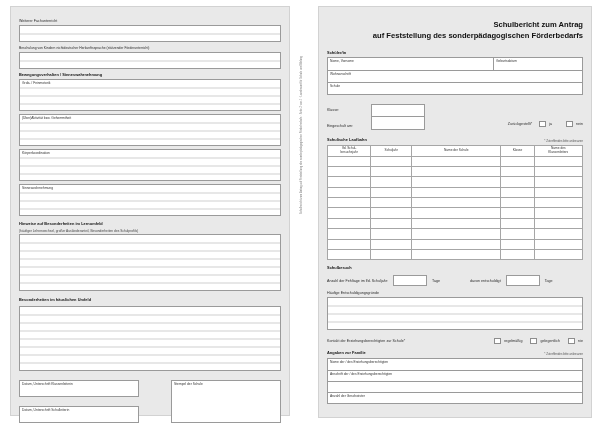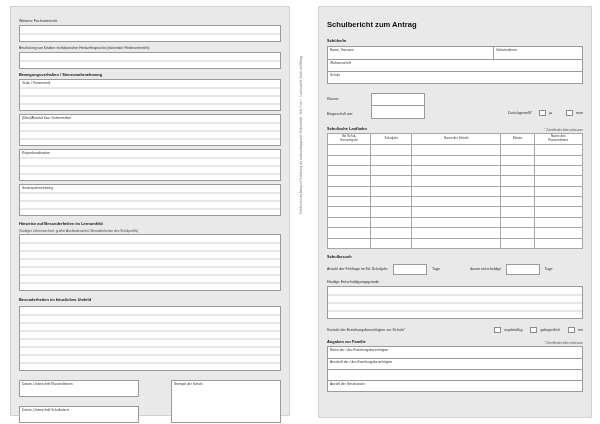--- a/index.html
+++ b/index.html
@@ -56,21 +56,21 @@
 
   .cbox {
     display:inline-block; width:7px; height:6px;
     background:#fff; border:0.5px solid #8d8d8d;
     vertical-align: middle;
   }
   .row { display:flex; align-items:center; }
 
   
   .title {
-    text-align:left; font-weight:bold; color:#111;
+    text-align:right; font-weight:bold; color:#111;
     font-size: 7.6px; line-height: 1.5;
   }
   .group {
     border: 0.5px solid #9a9a9a; background:#fff;
   }
   .group .sub { border-top: 0.5px solid #9a9a9a; }
 
   table.lauf { width:100%; border-collapse: collapse; background:#fff; }
   table.lauf th, table.lauf td {
     border: 0.5px solid #a6a6a6;
@@ -160,20 +160,21 @@
     </div>
   </div>
 
   <div class="gutter">Schulbericht zum Antrag auf Feststellung des sonderpädagogischen Förderbedarfs · Seite 2 von 4 · Landesamt für Schule und Bildung</div>
 
   <div class="page page-right">
     <div class="inner">
 
       <div style="margin:6px 0 9px;">
         <div class="title">Schulbericht zum Antrag</div>
+        <div class="title">auf Feststellung des sonderpädagogischen Förderbedarfs</div>
       </div>
 
       <div>
         <div class="lbl lbl-b" style="margin-bottom:1.5px;">Schüler/in</div>
         <div class="group">
           <div class="row" style="height:12px;">
             <div class="field" style="flex:1;height:100%;border:0;border-right:0.5px solid #9a9a9a;">
               <span class="cap">Name, Vorname</span>
             </div>
             <div class="field" style="width:88px;height:100%;border:0;">

